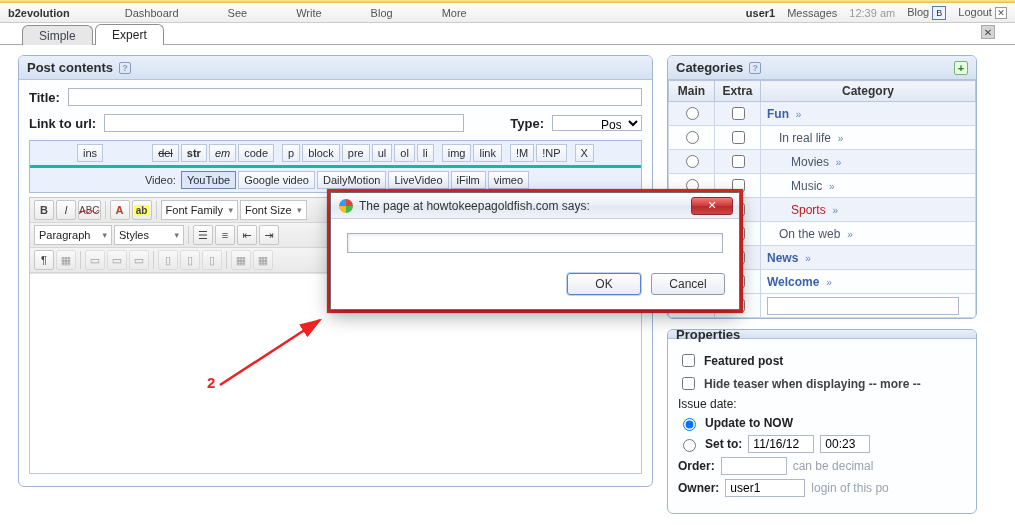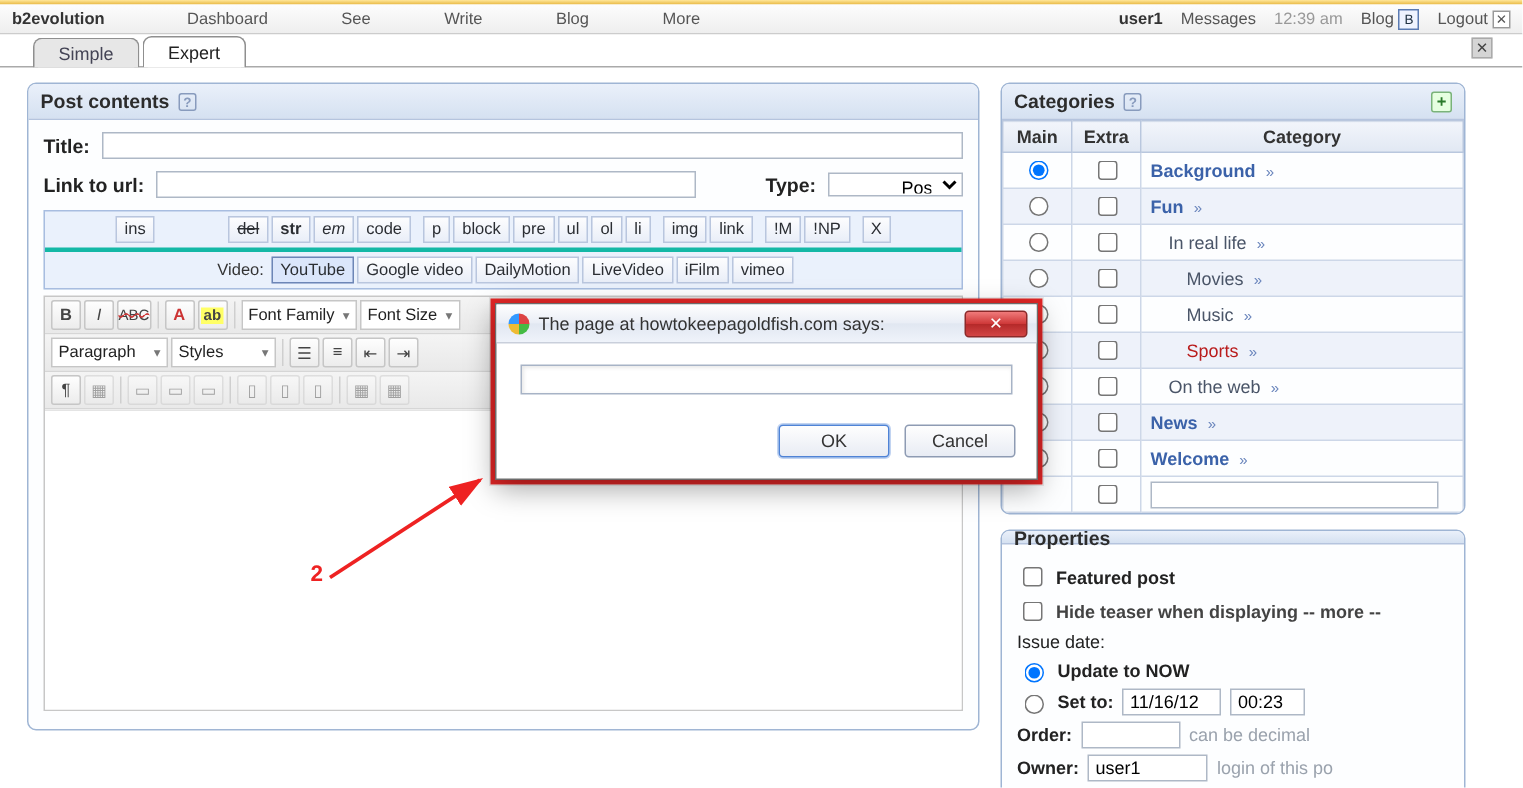--- a/index.html
+++ b/index.html
@@ -128,22 +128,22 @@
   .indent2 { padding-left:30px !important; }
   
   .prop .row { display:flex; align-items:center; gap:6px; margin:4px 0; font-size:12px;}
   .prop .row label { font-weight:bold; }
   .prop input.sm { width:66px; }
   .prop .hint { color:#9aa2ad; }
   .prop .cut { color:#434343; overflow:hidden; white-space:nowrap;}
   
   .dlgwrap {
     position:absolute;
-    left:327px; top:199px;
-    width:368px;
+    left:327px; top:189px;
+    width:416px;
     border:3px solid #e22626;
     box-shadow:0 0 0 1px rgba(0,0,0,.08);
   }
   .dlg {
     border:1px solid #6c6c6c;
     background:#fff;
     box-shadow: 0 6px 18px rgba(0,0,0,.35);
     font-family: "Segoe UI", Tahoma, sans-serif;
   }
   .dlg .titlebar {
@@ -326,25 +326,20 @@
       </div>
       <table class="cats">
         <thead>
           <tr>
             <th style="width:46px">Main</th>
             <th style="width:46px">Extra</th>
             <th>Category</th>
           </tr>
         </thead>
         <tbody id="cat-body">
-            <tr>
-              <td style="text-align: center;"><input type="radio" name="maincat" checked="" style=""></td>
-              <td style="text-align: center;"><input type="checkbox" style=""></td>
-              <td class="catname"><span class="link" style="font-weight: bold; color: rgb(59, 98, 169);">Background</span><span class="arrow2"> »</span></td>
-            </tr>
             <tr class="striped">
               <td style="text-align: center;"><input type="radio" name="maincat" style=""></td>
               <td style="text-align: center;"><input type="checkbox" style=""></td>
               <td class="catname"><span class="link" style="font-weight: bold; color: rgb(59, 98, 169);">Fun</span><span class="arrow2"> »</span></td>
             </tr>
             <tr>
               <td style="text-align: center;"><input type="radio" name="maincat" style=""></td>
               <td style="text-align: center;"><input type="checkbox" style=""></td>
               <td class="catname indent1"><span class="" style="font-weight: normal; color: rgb(74, 85, 104);">In real life</span><span class="arrow2"> »</span></td>
             </tr>

